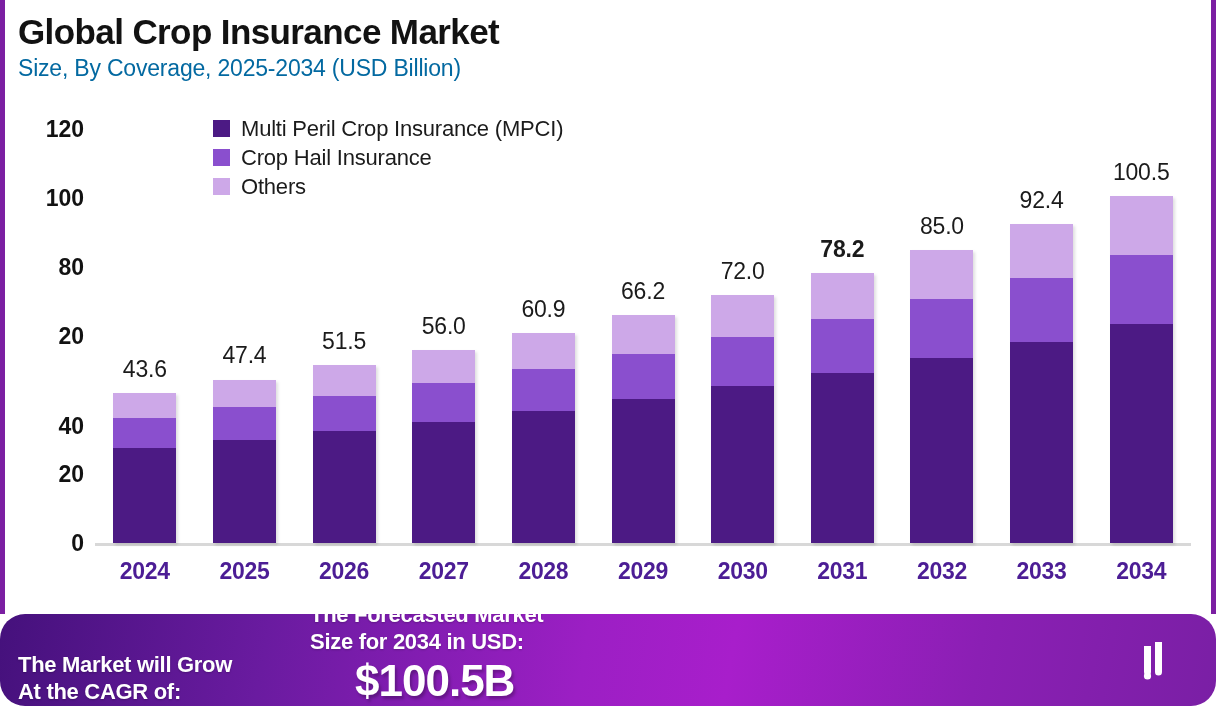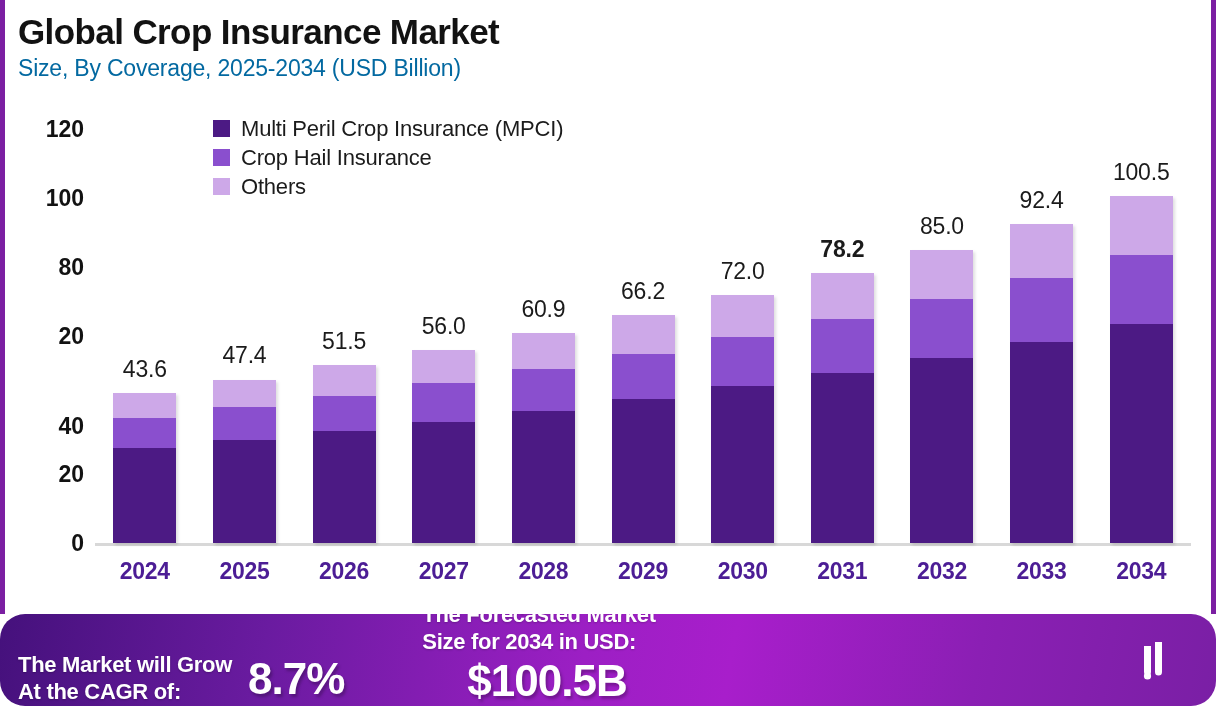--- a/index.html
+++ b/index.html
@@ -299,21 +299,20 @@
         <div class="xlabel">2034</div>
       </div>
   </div>
 
   <div class="footer">
     <div class="f-block f-cagr">
       <div class="f-text">
         <span>The Market will Grow</span><br>
         <span>At the CAGR of:</span>
       </div>
-      <div class="f-big">8.7%</div>
     </div>
 
     <div class="f-block f-fc">
       <div class="f-text">
         <span>The Forecasted Market</span><br>
         <span>Size for 2034 in USD:</span>
       </div>
       <div class="f-big">$100.5B</div>
     </div>
 

